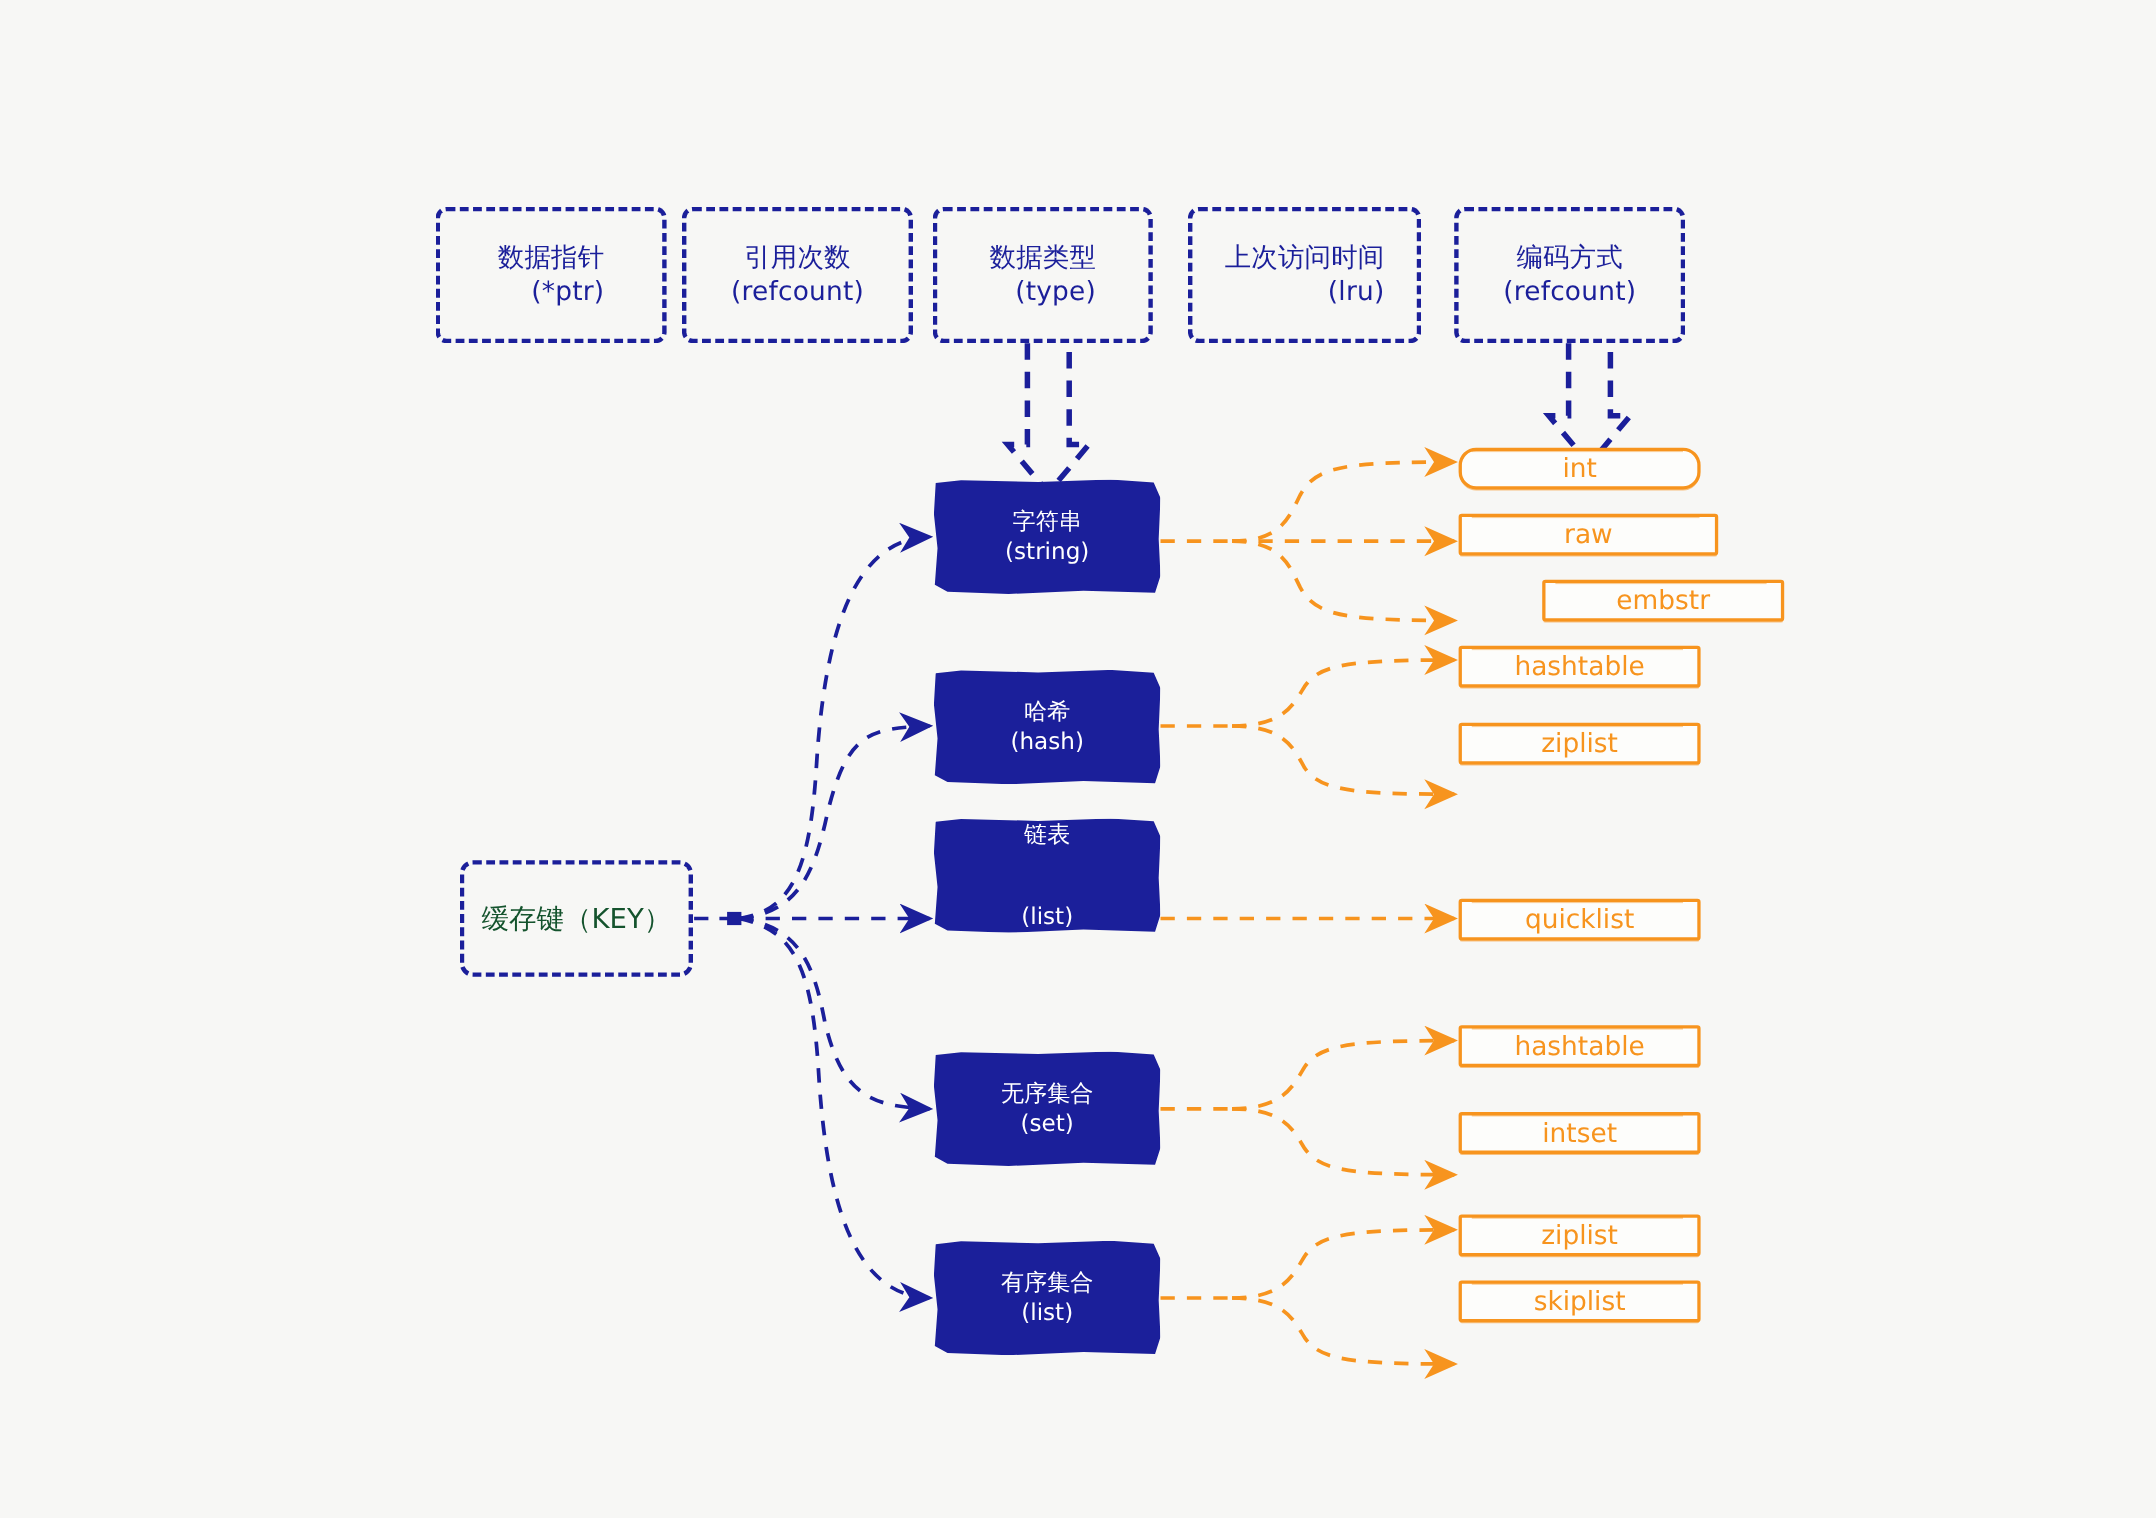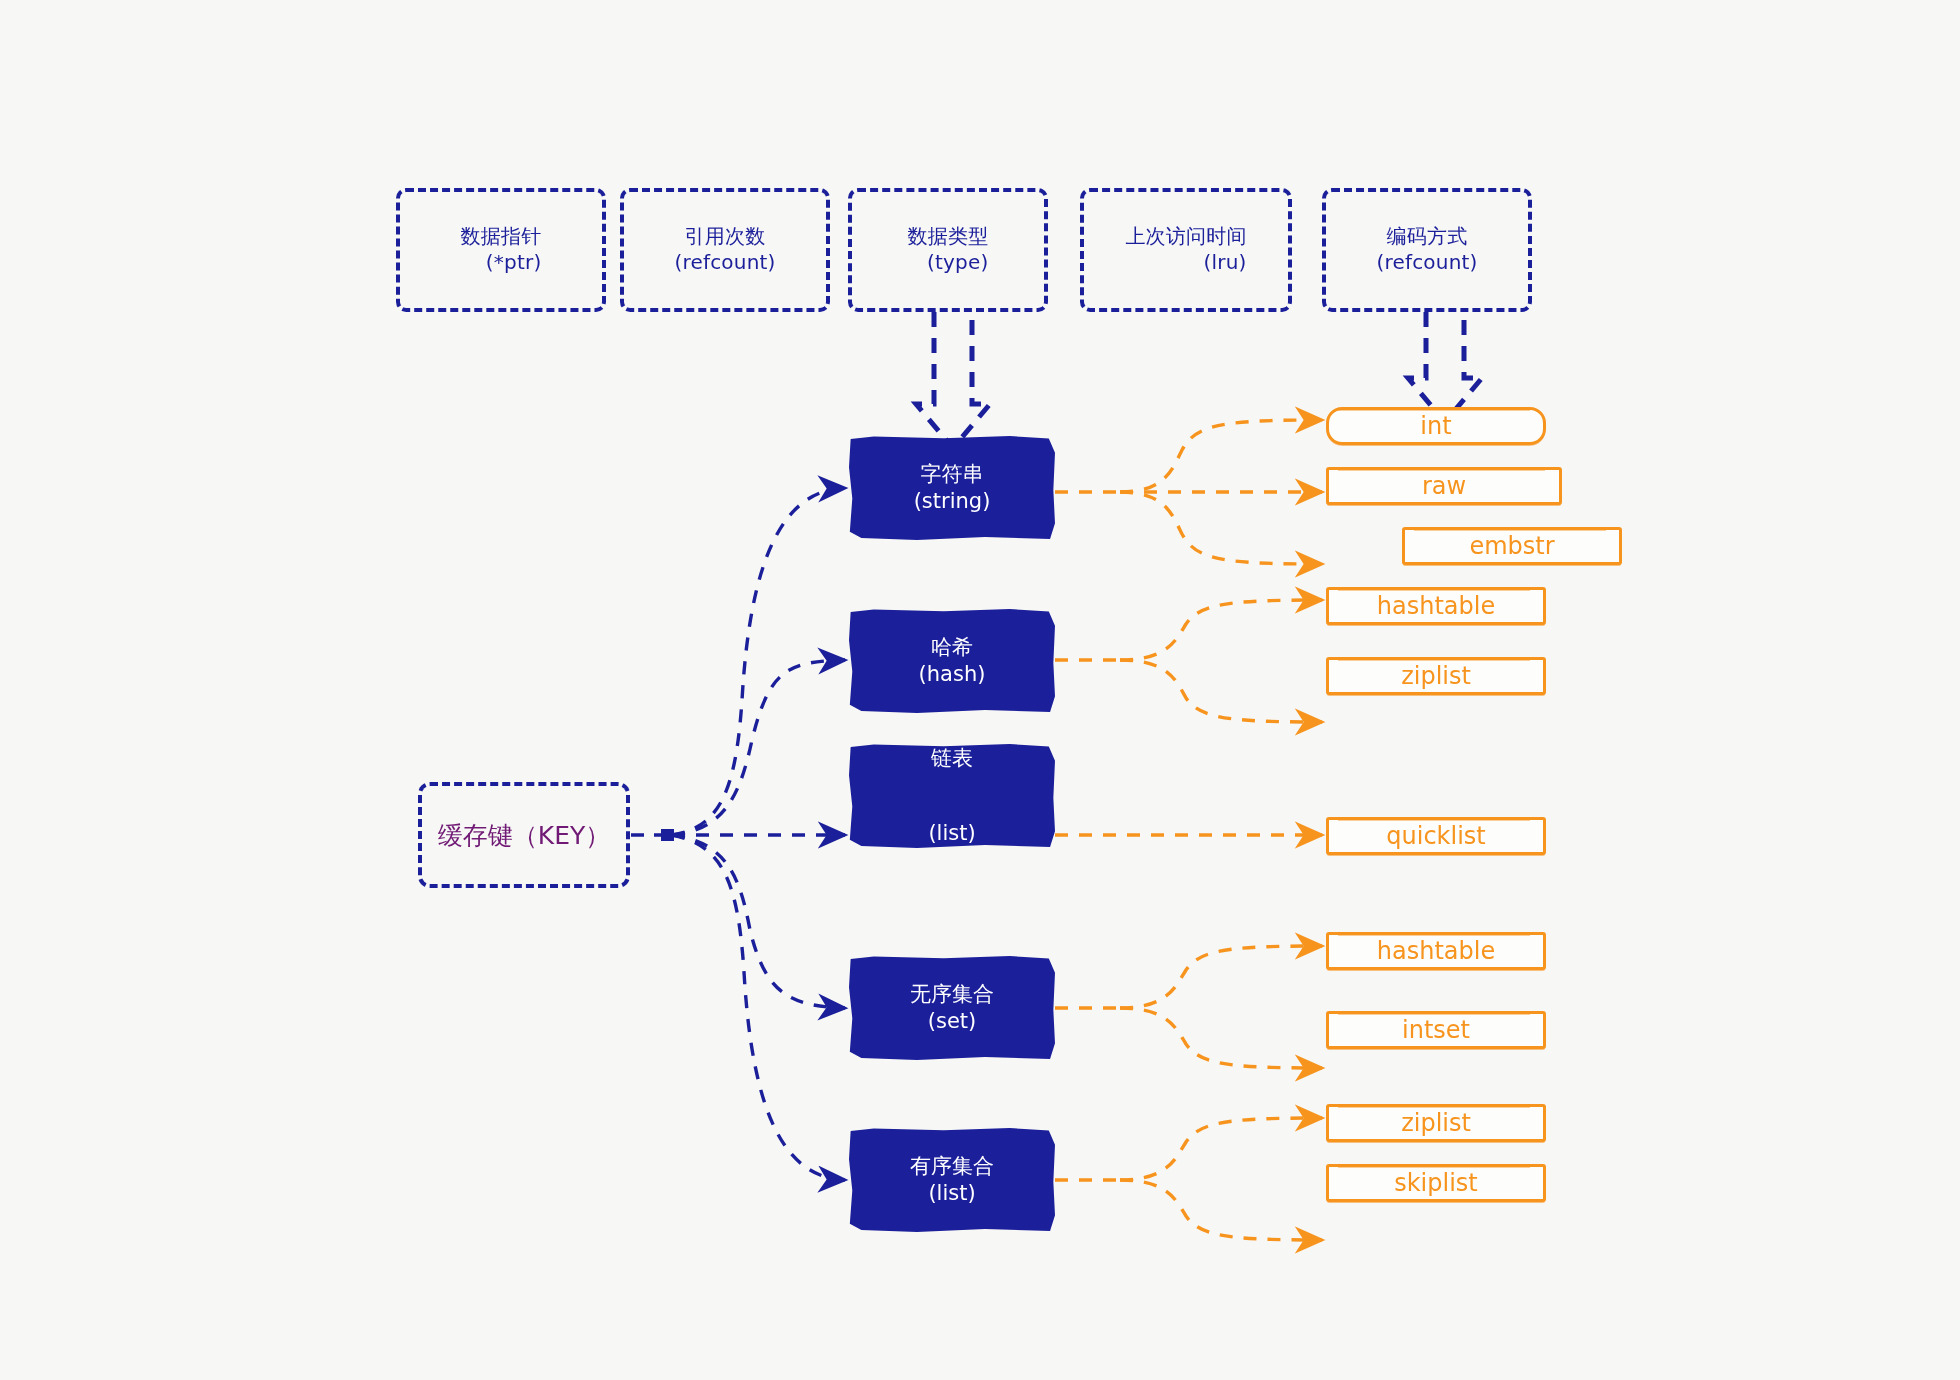--- a/index.html
+++ b/index.html
@@ -17,33 +17,33 @@
   
   .attr-box{
     position:absolute;
     border:4px dashed #1b1f9a;
     border-radius:10px;
     background:transparent;
     display:flex;align-items:center;justify-content:center;
     text-align:center;
     color:#1b1f9a;
     line-height:1.28;
-    font-size:20px;
+    font-size:24px;
     letter-spacing:.2px;
     box-sizing:border-box;
   }
   .attr-box .ln{display:block;white-space:nowrap;}
   .attr-box .ln2{font-family:"DejaVu Sans","Liberation Sans",sans-serif;text-align:right;}
 
   .key-box{
     position:absolute;
     border:4px dashed #1b1f9a;
     border-radius:12px;
     display:flex;align-items:center;justify-content:center;
-    color:#701a75;font-size:25px;
+    color:#14532d;font-size:25px;
     box-sizing:border-box;
     background:transparent;
   }
 
   
   .type-box{
     position:absolute;
     background:#1b1f9a;
     color:#ffffff;
     display:flex;flex-direction:column;

